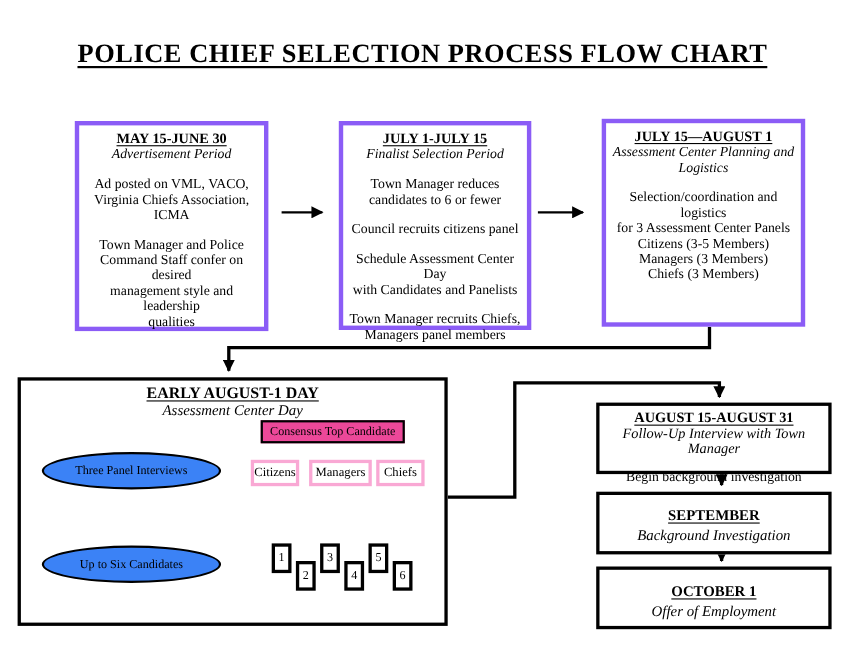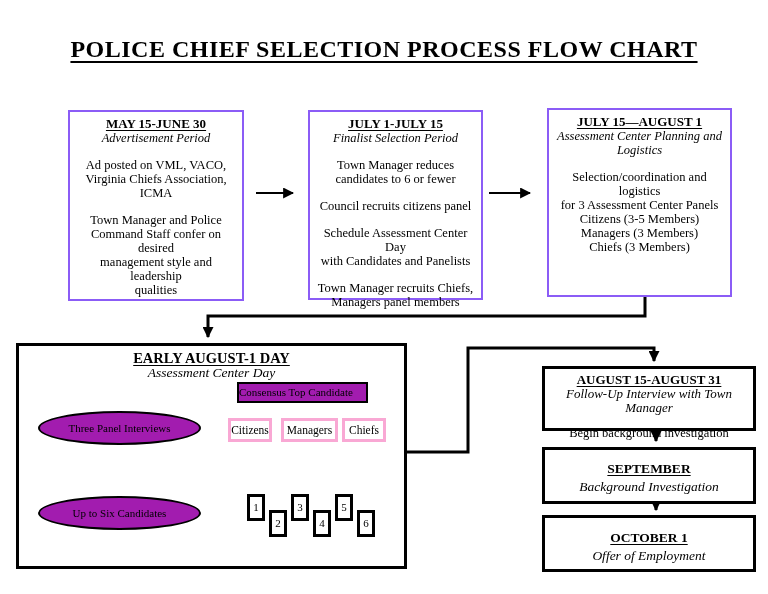--- a/index.html
+++ b/index.html
@@ -7,38 +7,38 @@
     position:relative;width:768px;height:594px;background:#ffffff;
     font-family:"Liberation Serif","DejaVu Serif",serif;color:#000;overflow:hidden;
   }
   #connector-svg{position:absolute;left:0;top:0;width:768px;height:594px;pointer-events:none;}
   .abs{position:absolute;box-sizing:border-box;}
   #page-title{
     left:0;top:36px;width:768px;text-align:center;
     font-size:24px;font-weight:bold;letter-spacing:.5px;
     text-decoration:underline;text-decoration-thickness:2px;text-underline-offset:4px;
   }
-  .stage{border:2px solid #8b5cf6;background:#fff;text-align:center;}
+  .stage{border:4px solid #8b5cf6;background:#fff;text-align:center;}
   .stage-thick{border:3px solid #000;background:#fff;text-align:center;}
   .heading{font-weight:bold;text-decoration:underline;text-underline-offset:2px;font-size:13px;line-height:15px;margin:4px 4px 0;}
   .subtitle{font-style:italic;font-size:12.5px;line-height:14px;margin:0 4px;white-space:pre-line;}
   .body-p{font-size:12.5px;line-height:14px;margin:13px 5px 0;white-space:pre-line;}
   .panel-line{font-size:12.5px;line-height:14px;margin:0 4px;}
   #box-advertisement{left:68px;top:110px;width:176px;height:191px;}
   #box-finalist{left:308px;top:110px;width:175px;height:190px;}
   #box-planning{left:547px;top:108px;width:185px;height:189px;}
   #box-assessment-day{left:16px;top:343px;width:391px;height:226px;border:3px solid #000;background:#fff;}
   #assessment-header{left:16px;top:347px;width:391px;text-align:center;}
   #consensus-box{left:237px;top:382px;width:131px;height:21px;border:2px solid #000;
-    font-size:11px;line-height:17px;background:#a21caf;}
+    font-size:11px;line-height:17px;text-align:center;background:#ec4899;}
   .panel-box{border:3px solid #f9a8d4;font-size:11.5px;text-align:center;background:#fff;line-height:18px;}
   #panel-citizens{left:228px;top:418px;width:44px;height:24px;}
   #panel-managers{left:281px;top:418px;width:57px;height:24px;}
   #panel-chiefs{left:342px;top:418px;width:44px;height:24px;}
-  .oval{border:2px solid #000;border-radius:50%;background:#a21caf;
+  .oval{border:2px solid #000;border-radius:50%;background:#3b82f6;
     font-size:11px;text-align:center;}
   #oval-interviews{left:38px;top:411px;width:163px;height:34px;line-height:30px;}
   #oval-candidates{left:38px;top:496px;width:163px;height:34px;line-height:30px;}
   .cand-box{width:18px;height:27px;border:3px solid #000;background:#fff;
     font-size:11px;line-height:21px;text-align:center;}
   #cand-1{left:247px;top:494px;} #cand-2{left:269px;top:510px;}
   #cand-3{left:291px;top:494px;} #cand-4{left:313px;top:510px;}
   #cand-5{left:335px;top:494px;} #cand-6{left:357px;top:510px;}
   #assessment-footer{left:25px;top:543px;width:378px;font-size:12.8px;text-align:left;}
   #box-followup{left:542px;top:366px;width:214px;height:65px;}

